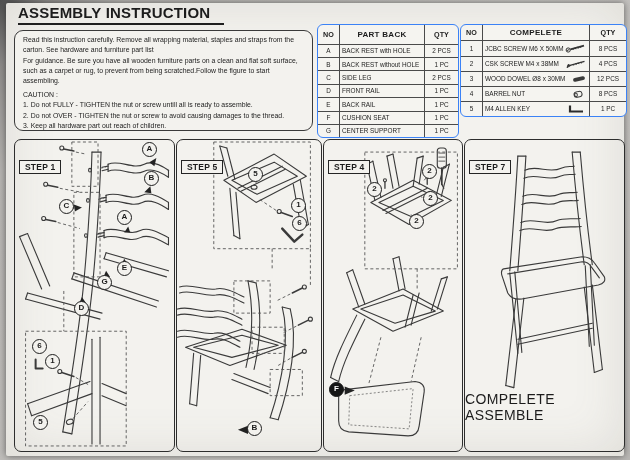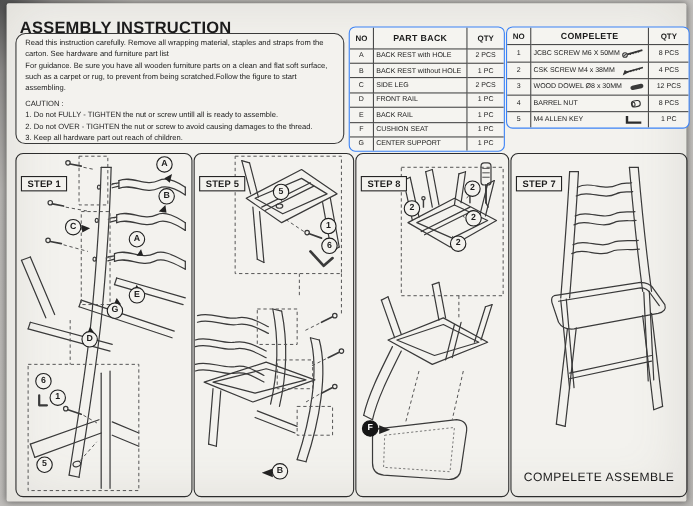--- a/index.html
+++ b/index.html
@@ -9,21 +9,21 @@
     font-family:"Liberation Sans",sans-serif;color:#1c1c1c;
     -webkit-font-smoothing:antialiased;
   }
   .paper{
     position:absolute;left:6px;top:3px;width:618px;height:453px;
     background:#f3f2ee;border-radius:2px;
     box-shadow:0 0 7px rgba(0,0,0,.5), inset 0 0 50px rgba(110,105,95,.16);
   }
   
   .title{
-    position:absolute;left:12px;top:14px;font-size:15px;font-weight:bold;
+    position:absolute;left:12px;top:1px;font-size:15px;font-weight:bold;
     letter-spacing:.2px;border-bottom:2px solid #1f1f1f;padding:0 14px 2px 0;white-space:nowrap;
   }
   
   .intro{
     position:absolute;left:8px;top:27px;width:281px;height:91px;
     border:1px solid #3a3a3a;border-radius:9px;padding:4px 8px;
     font-size:6.9px;line-height:1.5;background:#f3f2ee;
   }
   .intro p{margin:0}
   .intro .caution-title{margin-top:3px}
@@ -51,21 +51,21 @@
   .step-tag{
     position:absolute;left:4px;top:20px;z-index:3;border:1.2px solid #242424;
     padding:1px 5px;font-weight:bold;font-size:8.5px;background:#f3f2ee;letter-spacing:.2px;
   }
   svg.art{position:absolute;left:0;top:0;width:100%;height:100%;z-index:1}
   .co{
     position:absolute;z-index:4;width:13px;height:13px;border:1.1px solid #1e1e1e;border-radius:50%;
     background:#f3f2ee;font-size:8px;font-weight:bold;line-height:12px;text-align:center;
   }
   .co.filled{background:#151515;color:#fff;border-color:#151515}
-  .cap{position:absolute;bottom:11px;left:0;width:100%;text-align:center;font-size:11px;letter-spacing:.4px;z-index:3}
+  .cap{position:absolute;bottom:28px;left:0;width:100%;font-size:14px;letter-spacing:.4px;z-index:3}
 </style>
 </head>
 <body>
 
 <div class="paper">
 
   <div class="title">ASSEMBLY INSTRUCTION</div>
 
   <div class="intro">
     <p>Read this  instruction carefully. Remove all wrapping material, staples and straps from the carton. See hardware and furniture part list</p>
@@ -377,21 +377,21 @@
         <polygon points="60,288 70,284 70,292"></polygon>
       </g>
     </svg>
     <span class="co" style="left:71px;top:27px">5</span>
     <span class="co" style="left:114px;top:58px">1</span>
     <span class="co" style="left:115px;top:76px">6</span>
     <span class="co" style="left:70px;top:281px">B</span>
   </div>
 
   <div class="panel p3">
-    <div class="step-tag">STEP 8</div>
+    <div class="step-tag">STEP 4</div>
     <svg class="art" viewBox="0 0 136 309">
       <g stroke="#3a3a3a" fill="none" stroke-width="1.1" stroke-linecap="round" stroke-linejoin="round">
 
         <rect x="112" y="8" width="9" height="20" rx="3"></rect>
         <path d="M113.5,13 h6 M113.5,17 h6 M113.5,21 h6" stroke-width=".8"></path>
         <path d="M116.5,28 L116.5,44" stroke-width="1.7"></path>
           <path d="M116.5,44 l2,4" stroke-width="1.2"></path>
 
         <path d="M46,62 L88,40 L126,60 L84,84 Z"></path>
         <path d="M54,62 L88,46 L118,60 L86,76 Z"></path>

